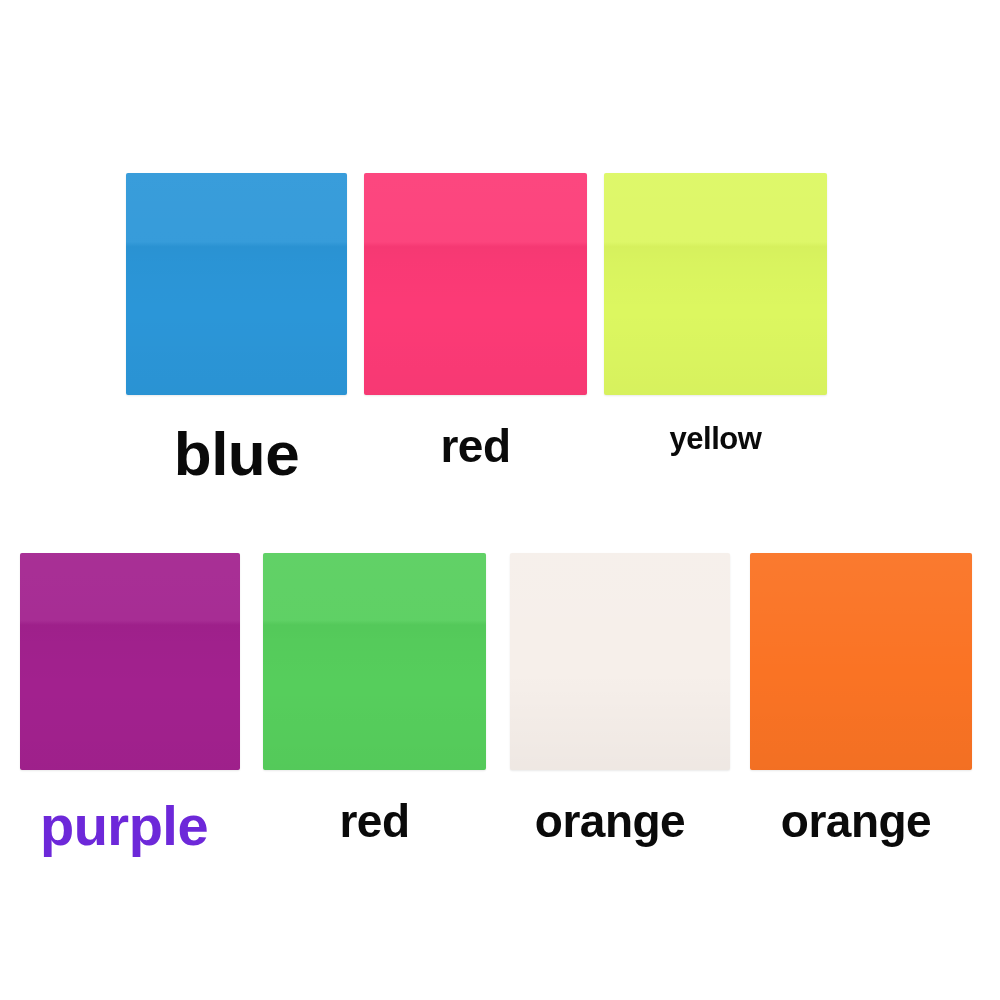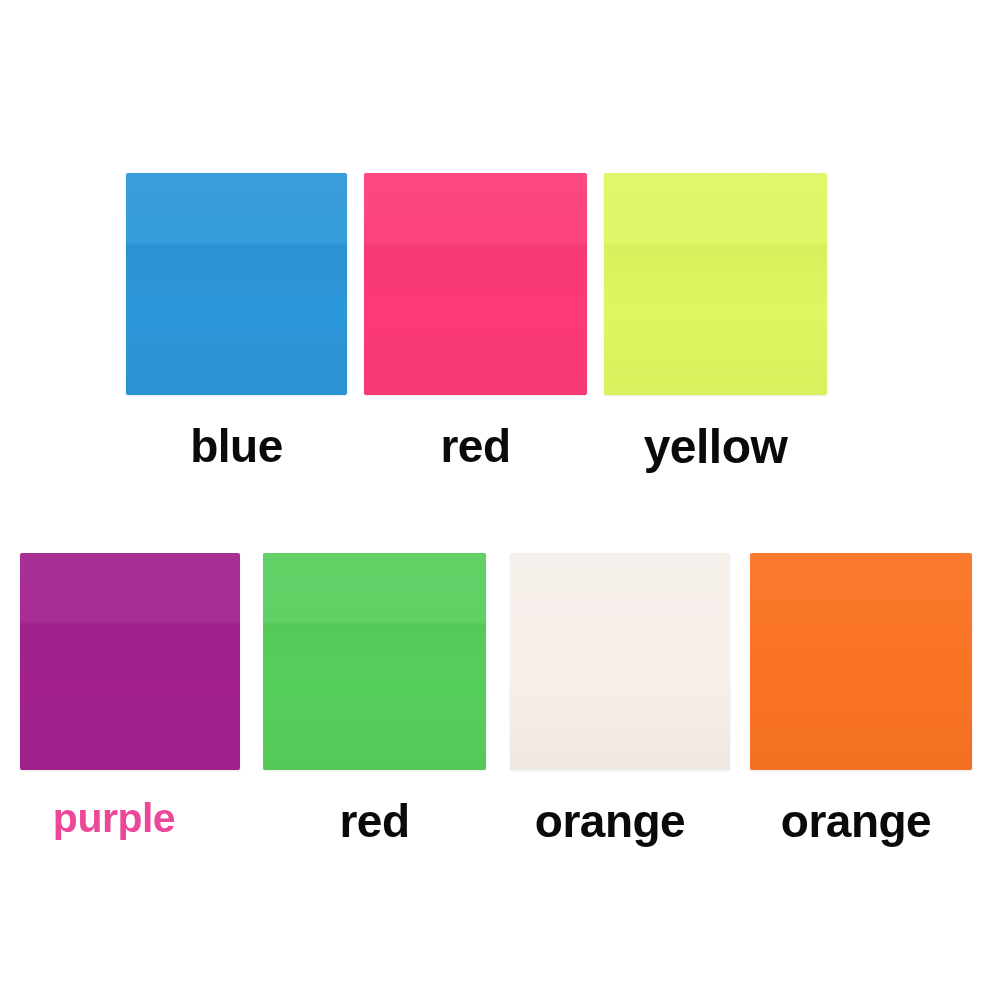--- a/index.html
+++ b/index.html
@@ -86,40 +86,40 @@
 </head>
 <body style="background: rgb(255, 255, 255);">
 
 <div id="sheet" style="width: 1000px; height: 1000px;">
 
   <div class="swatch-row" id="row-0" style="top: 173px;">
 
     <div class="swatch-cell" id="cell-0-0" style="left: 126px; width: 221px; height: 222px;">
       <div class="swatch-tile" id="tile-0-0" style="width: 221px; height: 222px; background: rgb(43, 150, 216);"></div>
     </div>
-    <div class="swatch-label" id="label-0-0" style="left: 126px; width: 221px; top: 250px; font-size: 46px; color: rgb(10, 10, 10);">blue</div>
+    <div class="swatch-label" id="label-0-0" style="left: 126px; width: 221px; top: 250px; font-size: 62px; color: rgb(10, 10, 10);">blue</div>
 
     <div class="swatch-cell" id="cell-0-1" style="left: 364px; width: 223px; height: 222px;">
       <div class="swatch-tile" id="tile-0-1" style="width: 223px; height: 222px; background: rgb(252, 58, 118);"></div>
     </div>
     <div class="swatch-label" id="label-0-1" style="left: 364px; width: 223px; top: 250px; font-size: 46px; color: rgb(10, 10, 10);">red</div>
 
     <div class="swatch-cell" id="cell-0-2" style="left: 604px; width: 223px; height: 222px;">
       <div class="swatch-tile" id="tile-0-2" style="width: 223px; height: 222px; background: rgb(220, 247, 96);"></div>
     </div>
-    <div class="swatch-label" id="label-0-2" style="left: 604px; width: 223px; top: 250px; font-size: 48px; color: rgb(10, 10, 10);">yellow</div>
+    <div class="swatch-label" id="label-0-2" style="left: 604px; width: 223px; top: 250px; font-size: 31px; color: rgb(10, 10, 10);">yellow</div>
 
   </div>
 
   <div class="swatch-row" id="row-1" style="top: 553px;">
 
     <div class="swatch-cell" id="cell-1-0" style="left: 20px; width: 220px; height: 217px;">
       <div class="swatch-tile" id="tile-1-0" style="width: 220px; height: 217px; background: rgb(162, 33, 142);"></div>
     </div>
-    <div class="swatch-label" id="label-1-0" style="left: 4px; width: 220px; top: 245px; font-size: 41px; color: #ec4899;">purple</div>
+    <div class="swatch-label" id="label-1-0" style="left: 14px; width: 220px; top: 245px; font-size: 56px; color: #6d28d9;">purple</div>
 
     <div class="swatch-cell" id="cell-1-1" style="left: 263px; width: 223px; height: 217px;">
       <div class="swatch-tile" id="tile-1-1" style="width: 223px; height: 217px; background: rgb(86, 206, 92);"></div>
     </div>
     <div class="swatch-label" id="label-1-1" style="left: 263px; width: 223px; top: 245px; font-size: 46px; color: rgb(10, 10, 10);">red</div>
 
     <div class="swatch-cell" id="cell-1-2" style="left: 510px; width: 220px; height: 217px;">
       <div class="swatch-tile plain" id="tile-1-2" style="width: 220px; height: 217px; background: rgb(246, 239, 234);"></div>
     </div>
     <div class="swatch-label" id="label-1-2" style="left: 500px; width: 220px; top: 245px; font-size: 46px; color: rgb(10, 10, 10);">orange</div>

